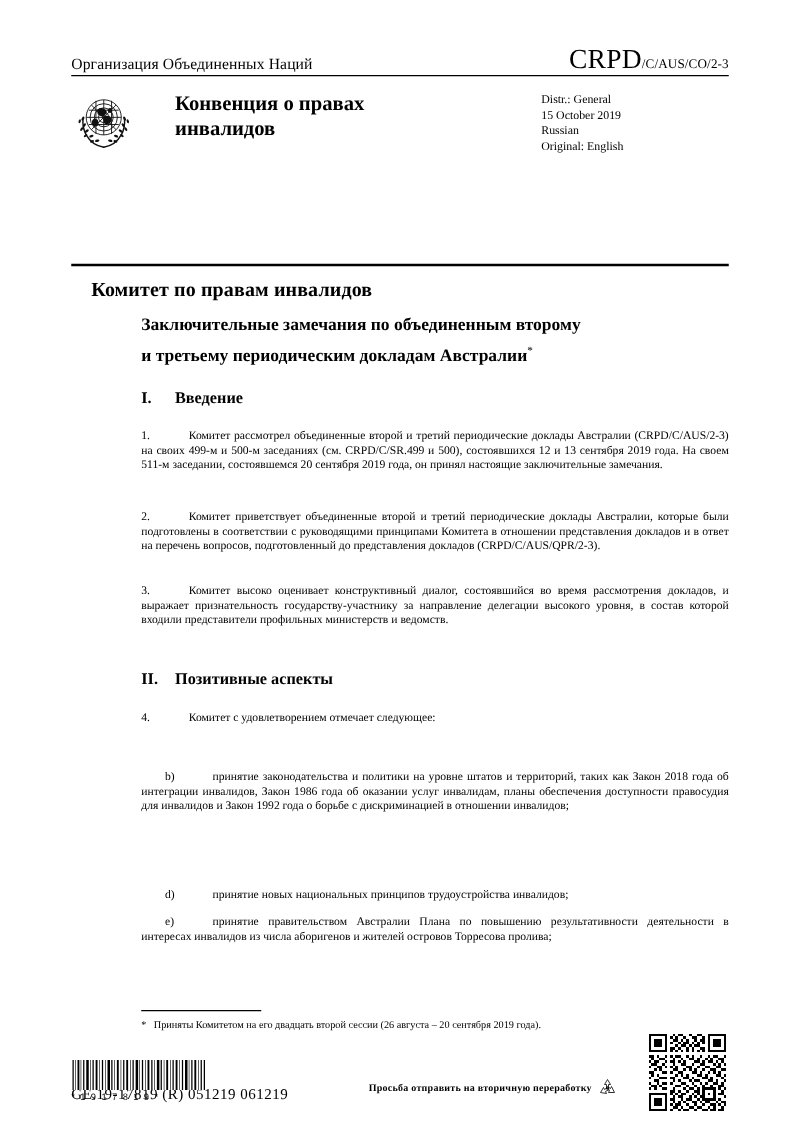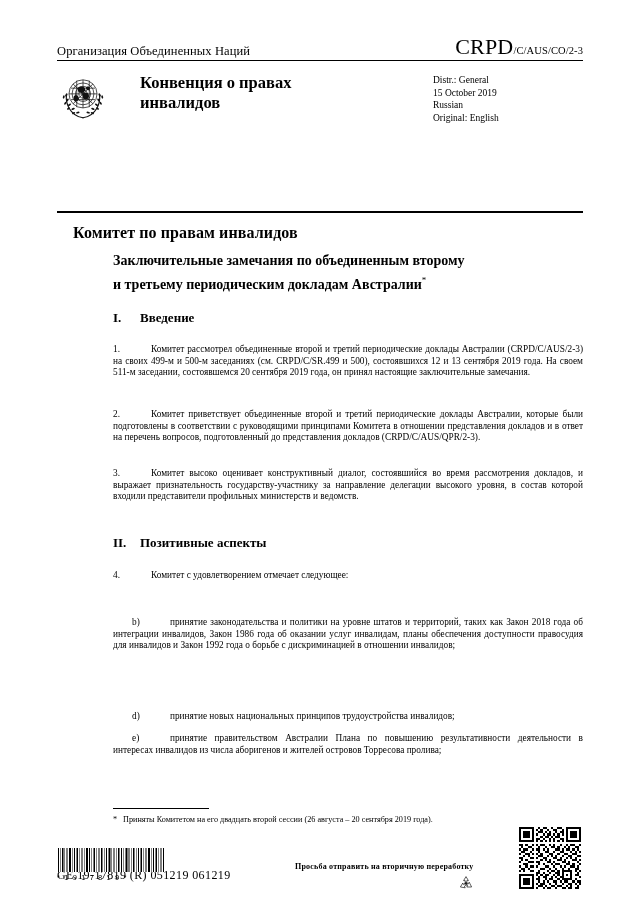--- a/index.html
+++ b/index.html
@@ -215,26 +215,25 @@
     font-size: 7.5px;
     letter-spacing: 4.3px;
     margin-top: 1px;
     font-family: "Liberation Sans", sans-serif;
   }
   .recycle-line {
     position: absolute;
     left: 295px;
     top: 862px;
     display: flex;
-    align-items: flex-end;
+    align-items: center;
     gap: 4px;
     font-size: 8px;
     font-weight: bold;
     letter-spacing: 0.2px;
-    flex-direction: column;
   }
   .qr {
     position: absolute;
     left: 519px;
     top: 827px;
     width: 62px;
     height: 62px;
   }
 </style>
 </head>

